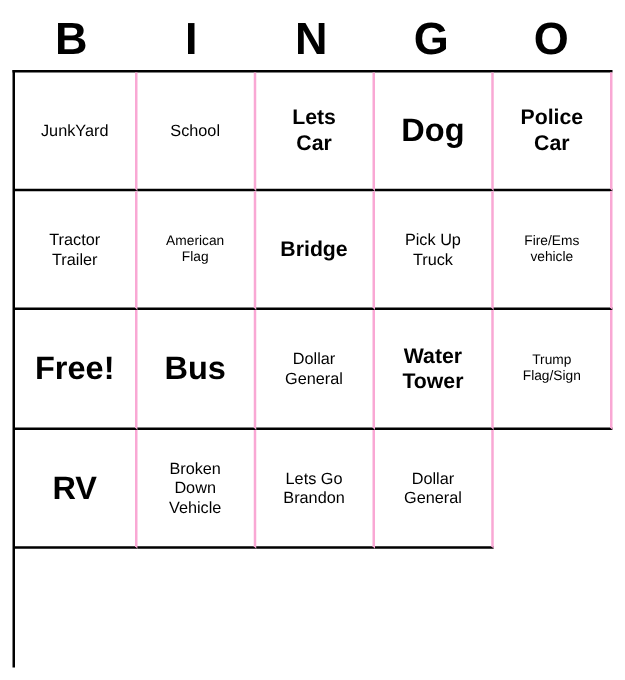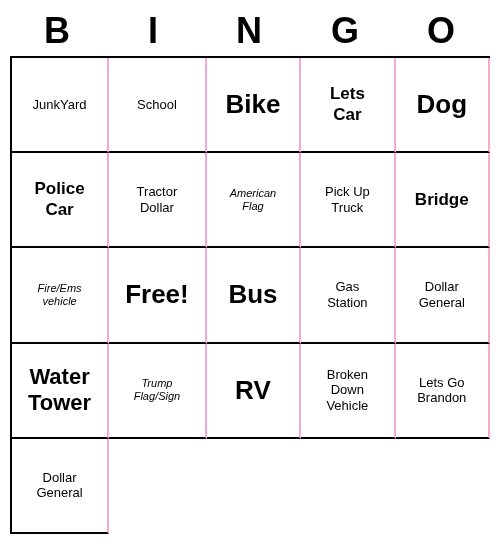--- a/index.html
+++ b/index.html
@@ -59,38 +59,37 @@
     .bingo-cell span {
       line-height: 1.2;
     }
 
     .cell-normal {
       font-size: 13px;
       font-weight: normal;
     }
 
     .cell-large {
-      font-size: 22px;
+      font-size: 17px;
       font-weight: bold;
     }
 
     .cell-xlarge {
       font-size: 26px;
       font-weight: bold;
     }
 
     .cell-medium {
       font-size: 17px;
       font-weight: bold;
     }
 
     .cell-small {
       font-size: 11px;
       font-weight: normal;
-      font-style: italic;
     }
   </style>
 </head>
 <body>
 
 <div class="bingo-header">
 <div class="bingo-header-letter">B</div>
     <div class="bingo-header-letter">I</div>
     <div class="bingo-header-letter">N</div>
     <div class="bingo-header-letter">G</div>
@@ -98,54 +97,48 @@
   </div>
 
 <div class="bingo-grid">
 <div class="bingo-cell">
       <span class="cell-normal">JunkYard</span>
     </div>
     <div class="bingo-cell">
       <span class="cell-normal">School</span>
     </div>
     <div class="bingo-cell">
-      <span class="cell-xlarge">Bike</span>
-    </div>
-    <div class="bingo-cell">
       <span class="cell-medium">Lets Car</span>
     </div>
     <div class="bingo-cell">
       <span class="cell-xlarge">Dog</span>
     </div>
     <div class="bingo-cell">
       <span class="cell-medium">Police Car</span>
     </div>
     <div class="bingo-cell">
-      <span class="cell-normal">Tractor Dollar</span>
+      <span class="cell-normal">Tractor Trailer</span>
     </div>
     <div class="bingo-cell">
       <span class="cell-small">American Flag</span>
     </div>
     <div class="bingo-cell">
-      <span class="cell-normal">Pick Up Truck</span>
+      <span class="cell-medium">Bridge</span>
     </div>
     <div class="bingo-cell">
-      <span class="cell-medium">Bridge</span>
+      <span class="cell-normal">Pick Up Truck</span>
     </div>
     <div class="bingo-cell">
       <span class="cell-small">Fire/Ems vehicle</span>
     </div>
     <div class="bingo-cell">
       <span class="cell-xlarge">Free!</span>
     </div>
     <div class="bingo-cell">
       <span class="cell-xlarge">Bus</span>
-    </div>
-    <div class="bingo-cell">
-      <span class="cell-normal">Gas Station</span>
     </div>
     <div class="bingo-cell">
       <span class="cell-normal">Dollar General</span>
     </div>
     <div class="bingo-cell">
       <span class="cell-large">Water Tower</span>
     </div>
     <div class="bingo-cell">
       <span class="cell-small">Trump Flag/Sign</span>
     </div>

